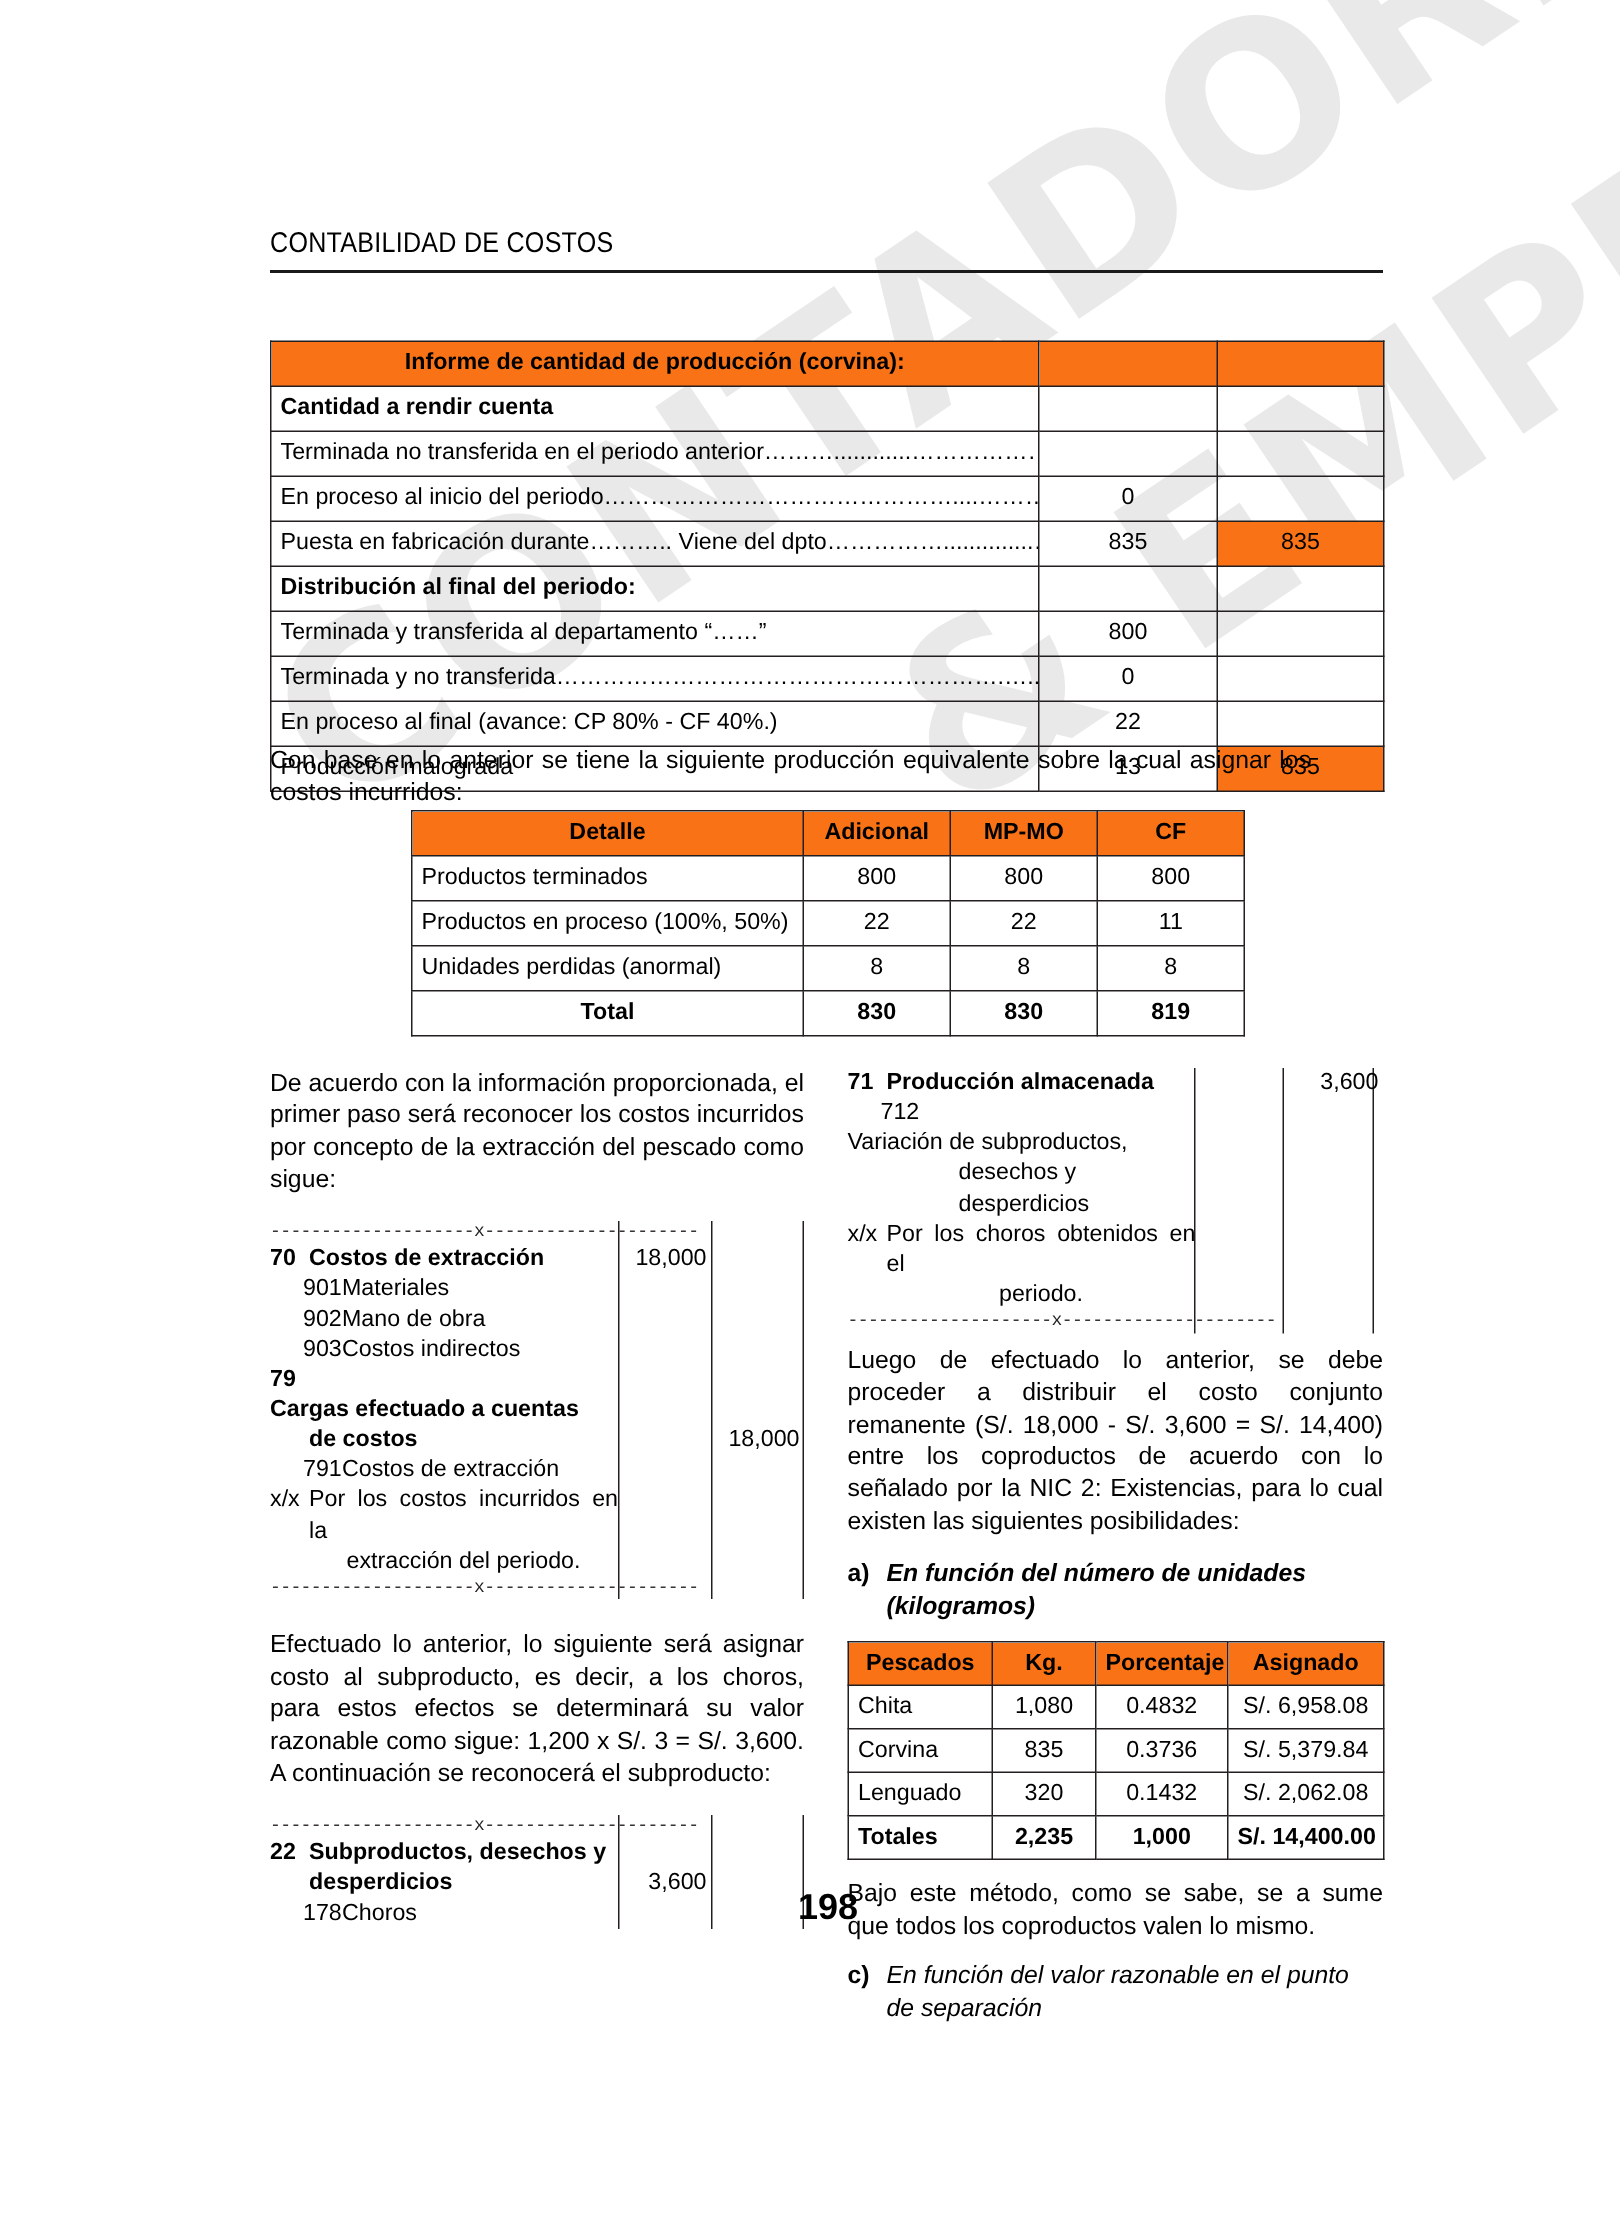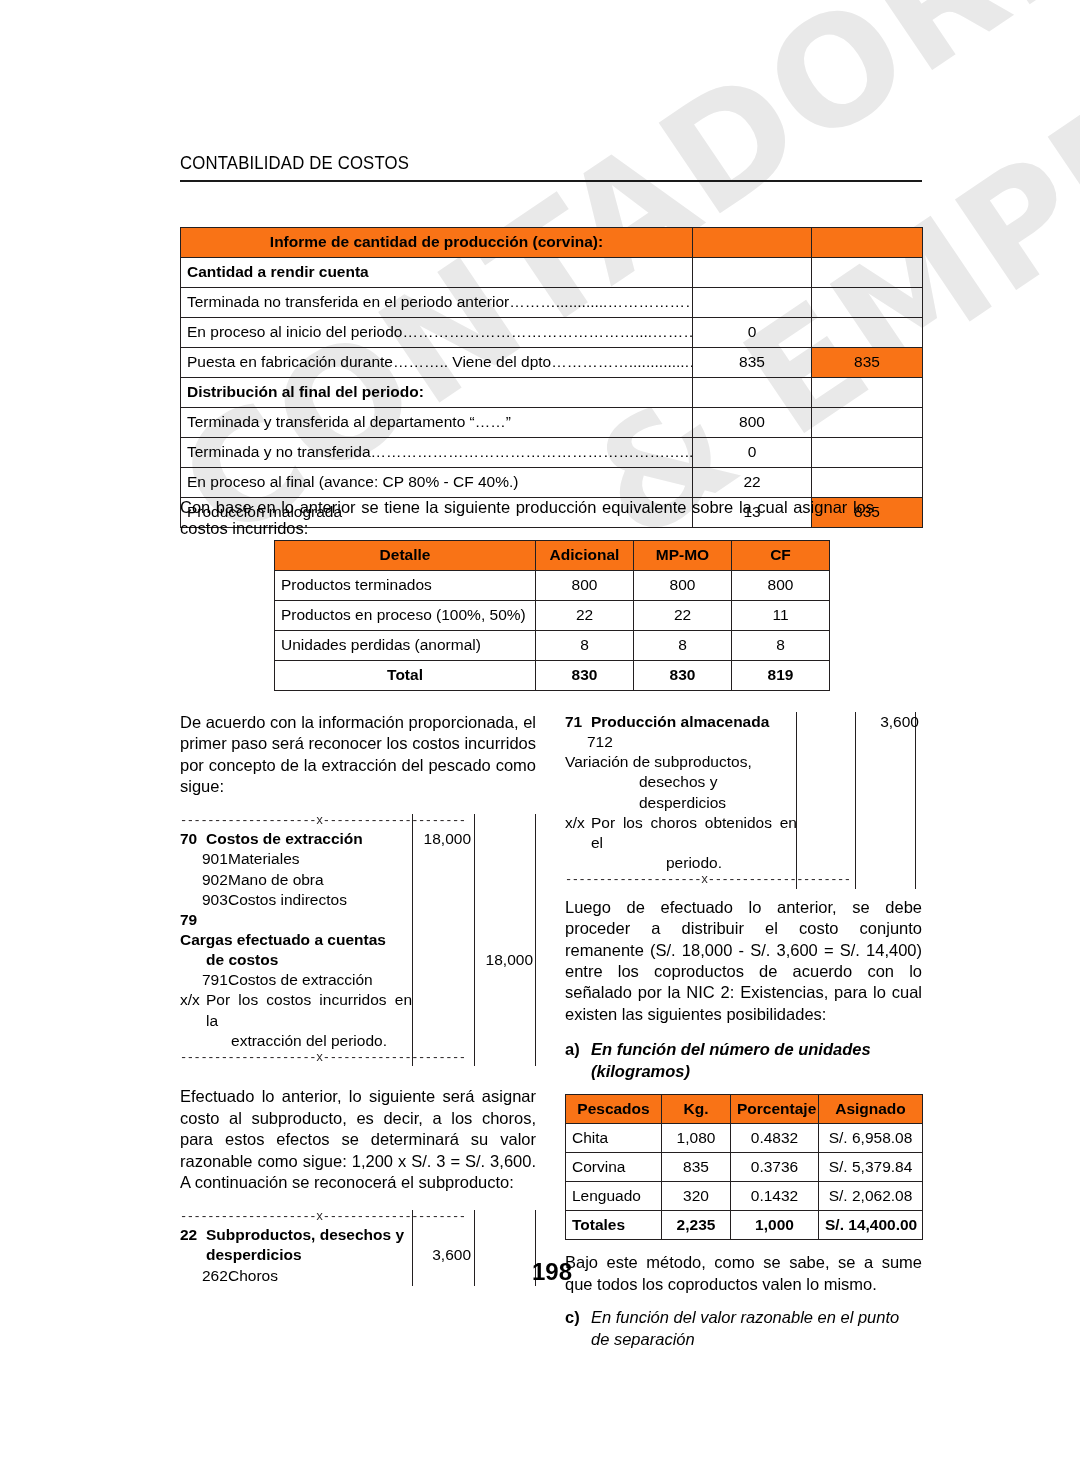--- a/index.html
+++ b/index.html
@@ -418,21 +418,21 @@
             <div class="jdesc"><span class="jcode">22</span><span class="jname bold">Subproductos, desechos y</span></div>
             <div class="jdebit"></div>
             <div class="jcredit"></div>
           </div>
           <div class="jrow">
             <div class="jdesc"><span class="jname bold" style="margin-left: 26px;">desperdicios</span></div>
             <div class="jdebit">3,600</div>
             <div class="jcredit"></div>
           </div>
           <div class="jrow">
-            <div class="jdesc"><span class="jsub">262</span><span class="jname">Choros</span></div>
+            <div class="jdesc"><span class="jsub">178</span><span class="jname">Choros</span></div>
             <div class="jdebit"></div>
             <div class="jcredit"></div>
           </div>
         </div>
     </div>
 
   </div>
 
   <div id="col-right">
 

